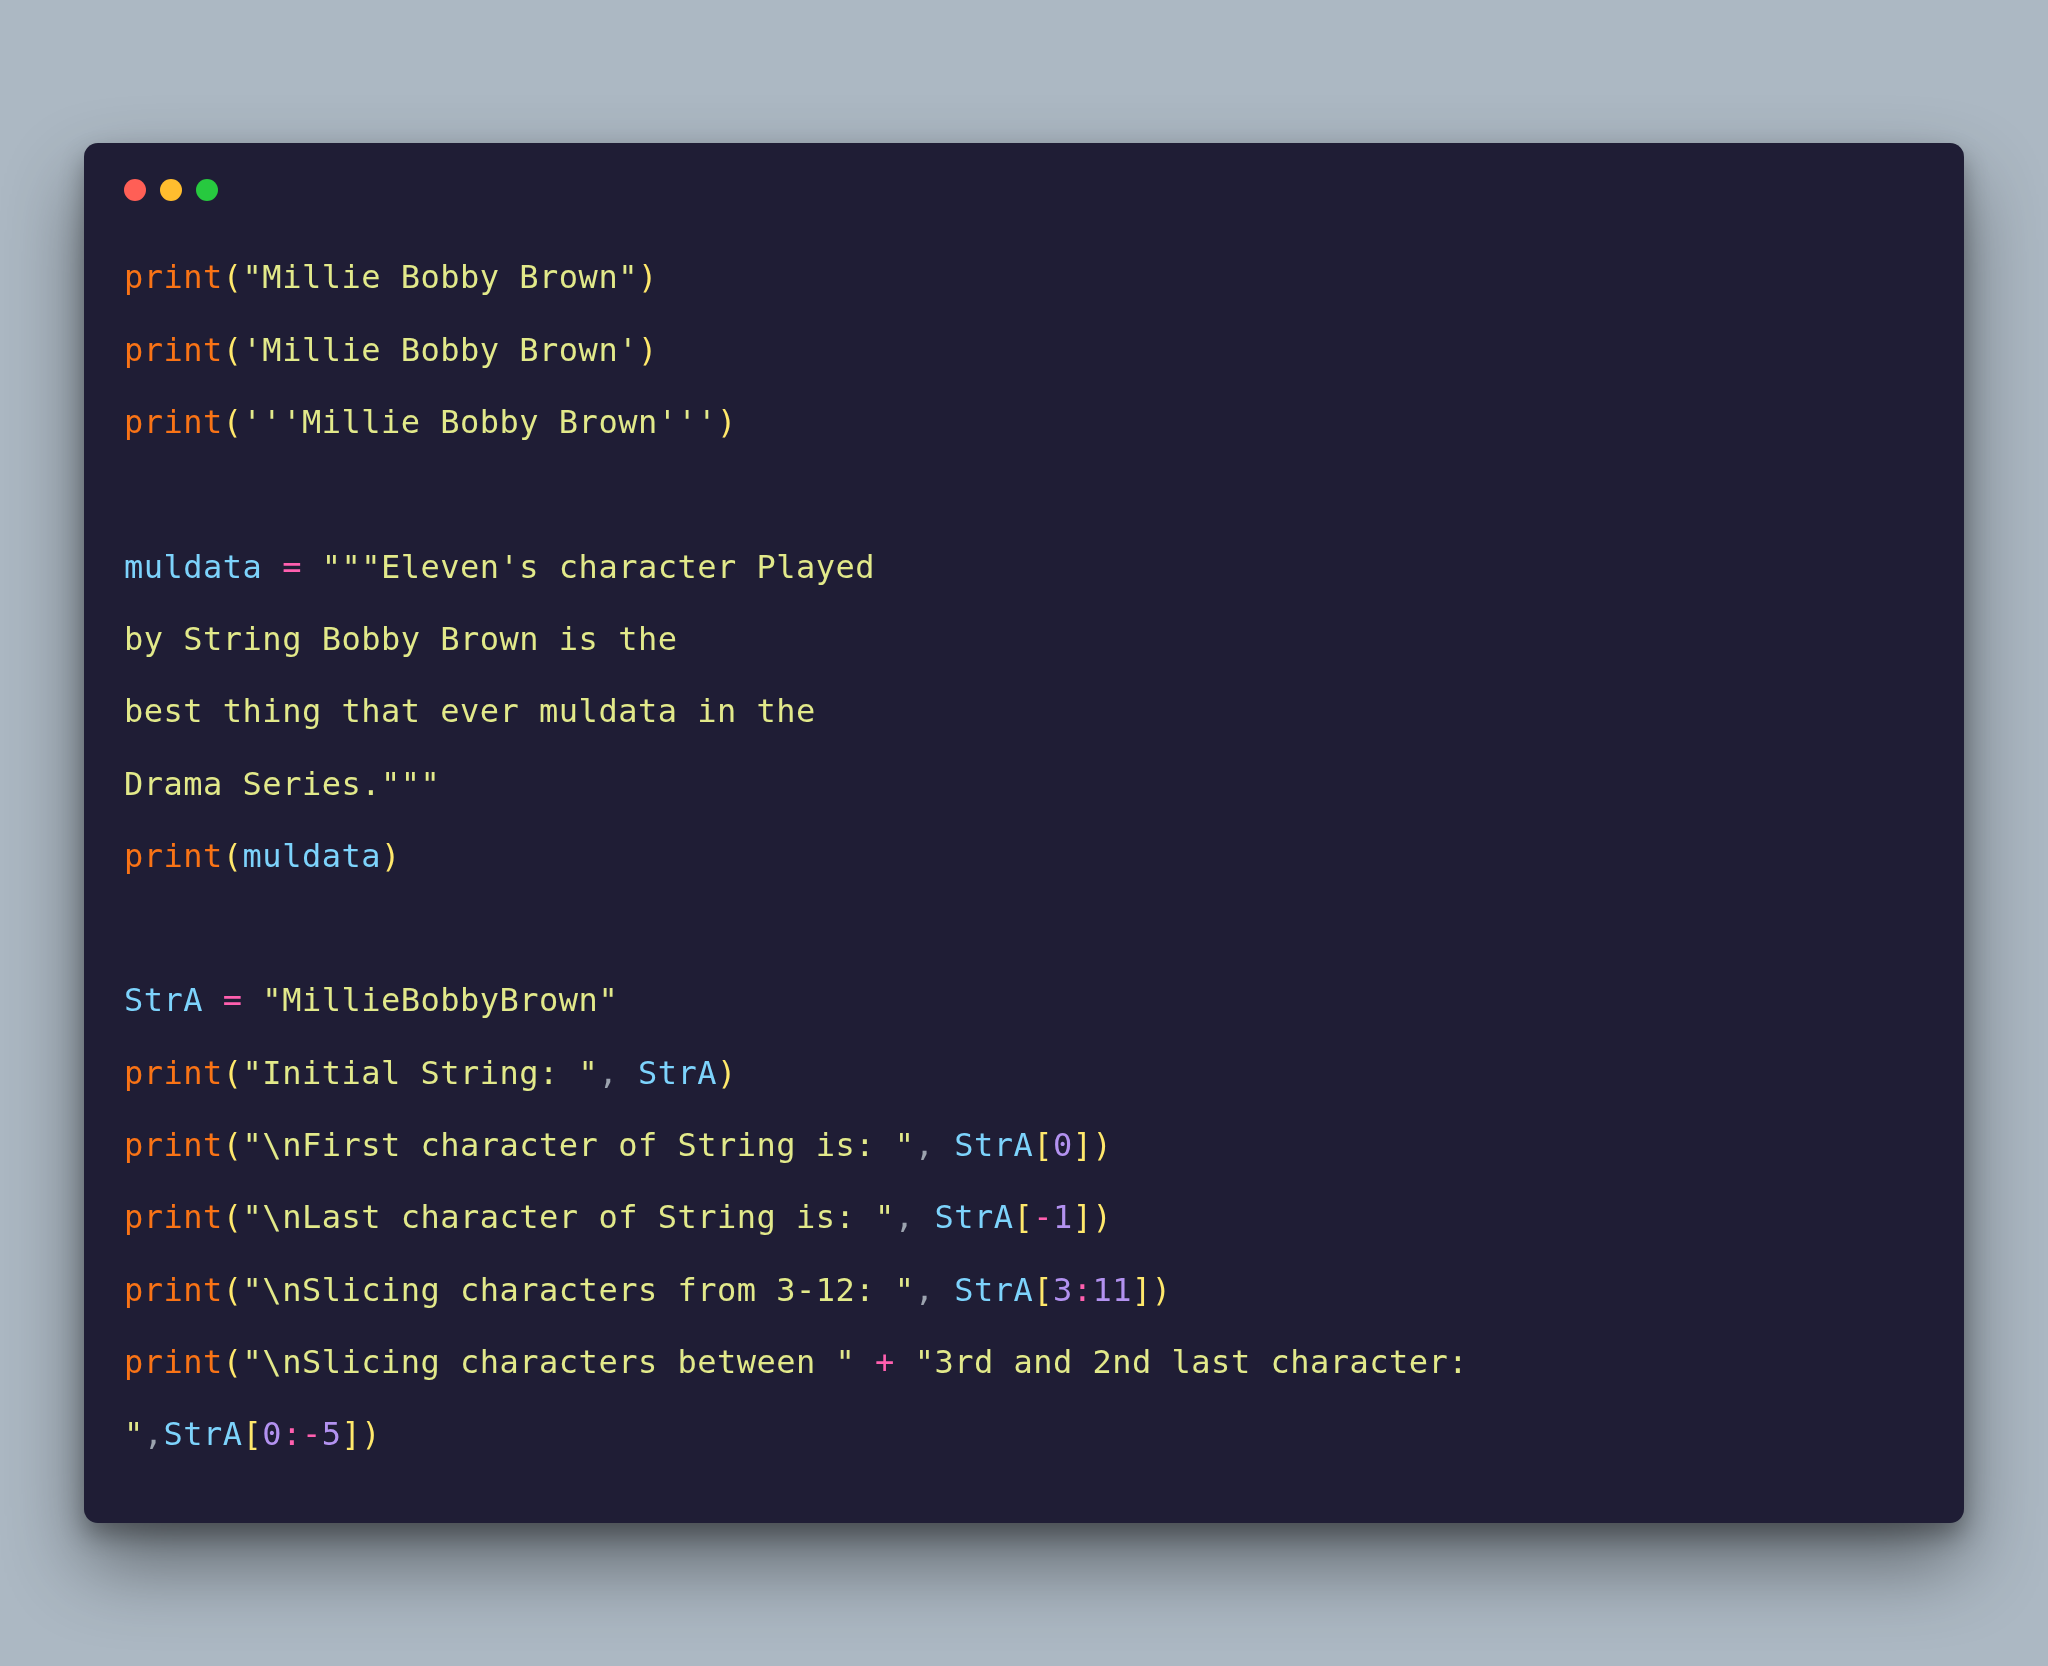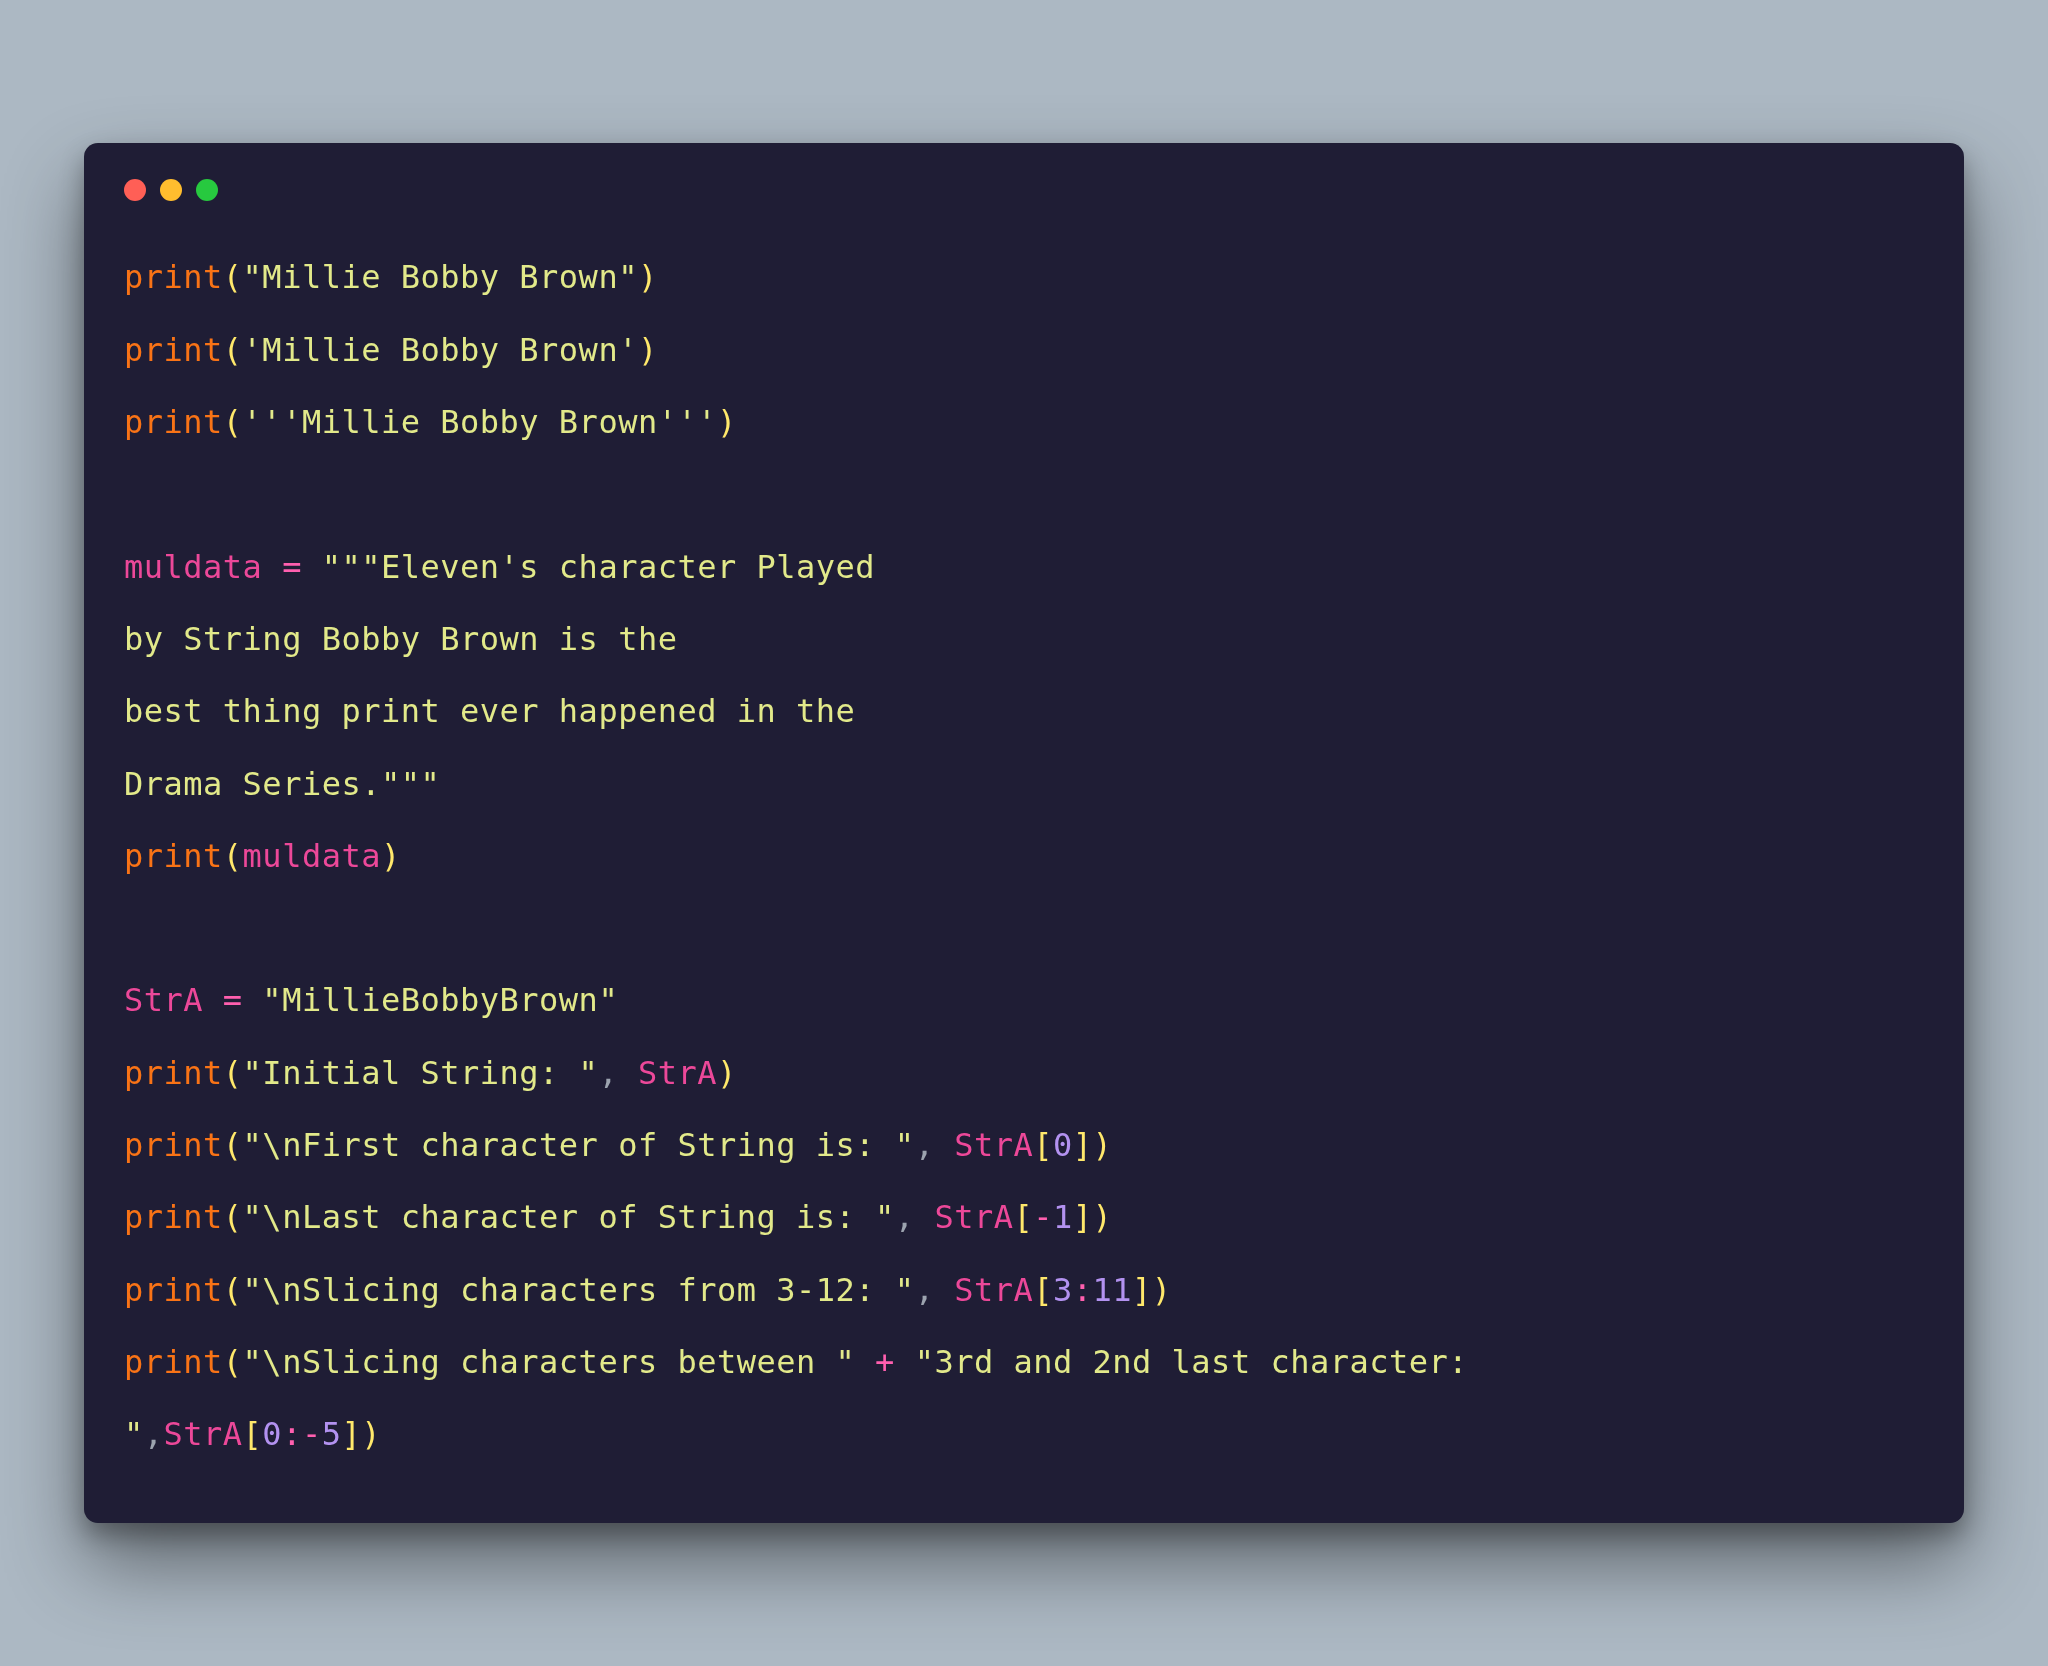--- a/index.html
+++ b/index.html
@@ -41,21 +41,21 @@
   .code {
     font-size: 32px;
     line-height: 2.26;
     white-space: pre;
     color: #e6e6f0;
     letter-spacing: 0.5px;
   }
   .fn   { color: #f97316; }   
   .pn   { color: #ffe86b; }   
   .str  { color: #e2e98a; }   
-  .id   { color: #ec4899; }   
+  .id   { color: #7dd3fc; }   
   .op   { color: #ff5faf; }   
   .cm   { color: #9ca3af; }   
   .num  { color: #b392f0; }   
   .col  { color: #ff5faf; }   
 </style>
 </head>
 <body>
 
 <div class="frame">
   <div class="window">
@@ -64,21 +64,21 @@
       <div class="dot yellow"></div>
       <div class="dot green"></div>
     </div>
 
     <div class="code"><span><span class="fn">print</span><span class="pn">(</span><span class="str">"Millie Bobby Brown"</span><span class="pn">)</span></span>
 <span><span class="fn">print</span><span class="pn">(</span><span class="str">'Millie Bobby Brown'</span><span class="pn">)</span></span>
 <span><span class="fn">print</span><span class="pn">(</span><span class="str">'''Millie Bobby Brown'''</span><span class="pn">)</span></span>
 
 <span><span class="id">muldata</span><span class="op"> = </span><span class="str">"""Eleven's character Played</span></span>
 <span><span class="str">by String Bobby Brown is the</span></span>
-<span><span class="str">best thing print ever happened in the</span></span>
+<span><span class="str">best thing that ever muldata in the</span></span>
 <span><span class="str">Drama Series."""</span></span>
 <span><span class="fn">print</span><span class="pn">(</span><span class="id">muldata</span><span class="pn">)</span></span>
 
 <span><span class="id">StrA</span><span class="op"> = </span><span class="str">"MillieBobbyBrown"</span></span>
 <span><span class="fn">print</span><span class="pn">(</span><span class="str">"Initial String: "</span><span class="cm">, </span><span class="id">StrA</span><span class="pn">)</span></span>
 <span><span class="fn">print</span><span class="pn">(</span><span class="str">"\nFirst character of String is: "</span><span class="cm">, </span><span class="id">StrA</span><span class="pn">[</span><span class="num">0</span><span class="pn">]</span><span class="pn">)</span></span>
 <span><span class="fn">print</span><span class="pn">(</span><span class="str">"\nLast character of String is: "</span><span class="cm">, </span><span class="id">StrA</span><span class="pn">[</span><span class="op">-</span><span class="num">1</span><span class="pn">]</span><span class="pn">)</span></span>
 <span><span class="fn">print</span><span class="pn">(</span><span class="str">"\nSlicing characters from 3-12: "</span><span class="cm">, </span><span class="id">StrA</span><span class="pn">[</span><span class="num">3</span><span class="col">:</span><span class="num">11</span><span class="pn">]</span><span class="pn">)</span></span>
 <span><span class="fn">print</span><span class="pn">(</span><span class="str">"\nSlicing characters between "</span><span class="op"> + </span><span class="str">"3rd and 2nd last character: </span></span>
 <span><span class="str">"</span><span class="cm">,</span><span class="id">StrA</span><span class="pn">[</span><span class="num">0</span><span class="col">:</span><span class="op">-</span><span class="num">5</span><span class="pn">]</span><span class="pn">)</span></span></div>

